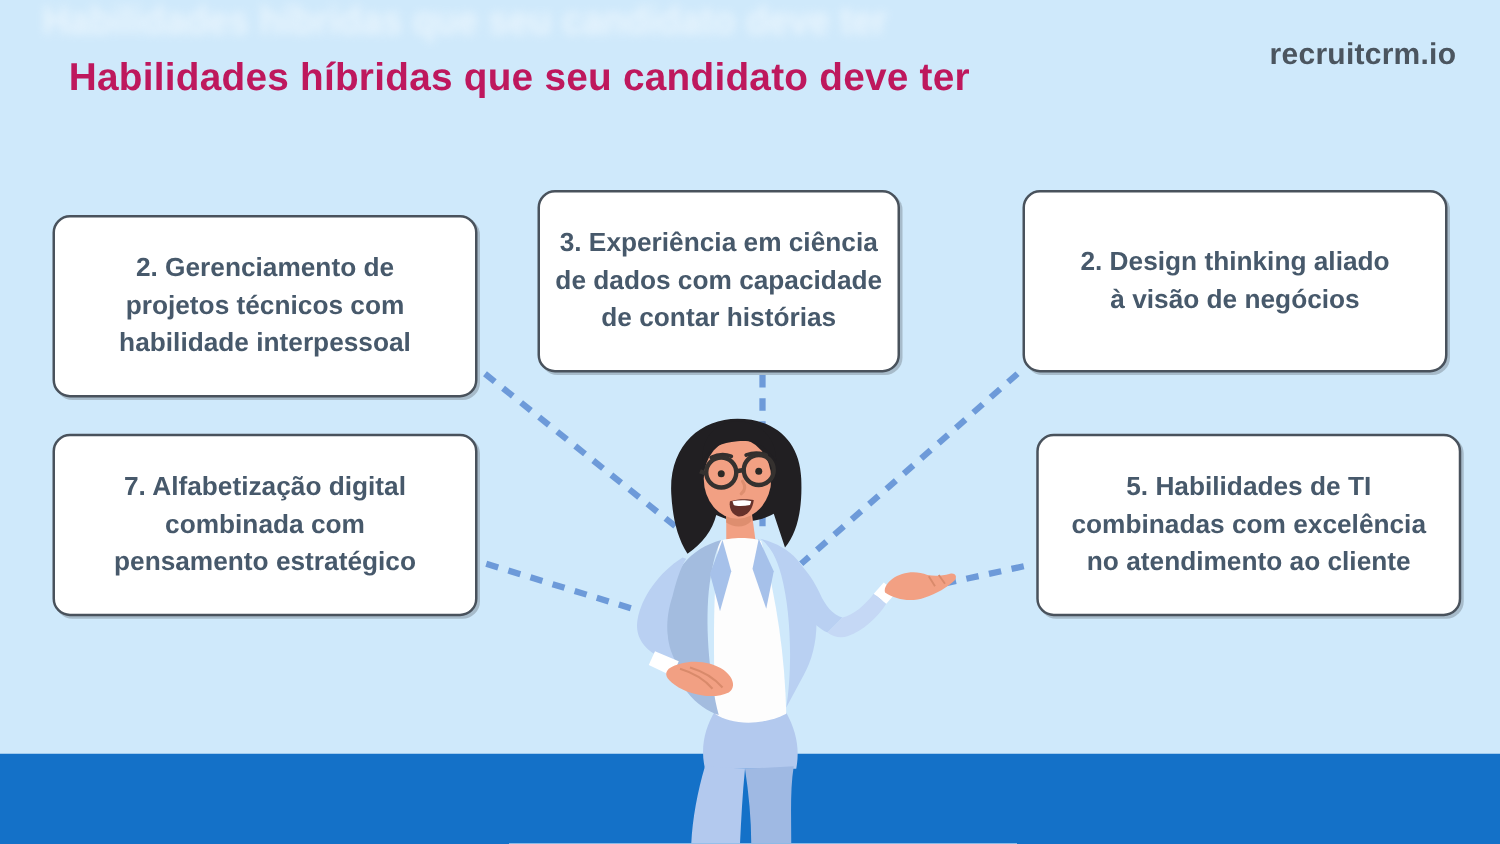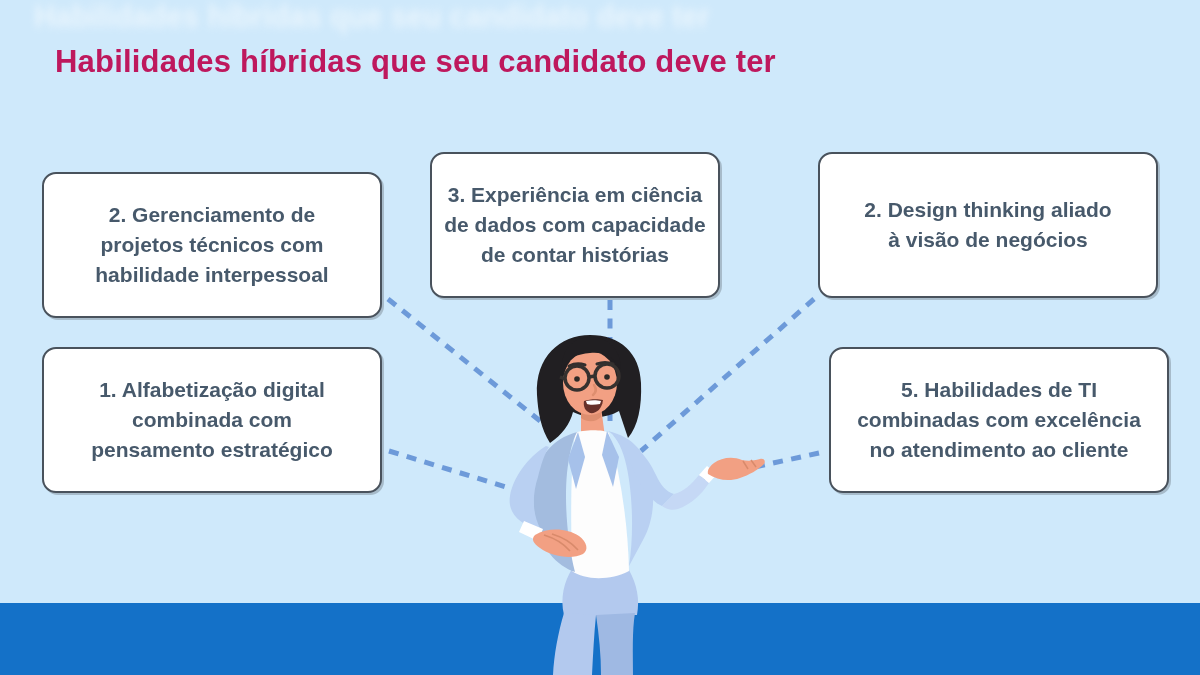--- a/index.html
+++ b/index.html
@@ -89,20 +89,21 @@
     top: 325px;
   }
 </style>
 </head>
 <body>
 
 <div class="stage">
 
   <div class="title-ghost">Habilidades híbridas que seu candidato deve ter</div>
   <h1 class="page-title">Habilidades híbridas que seu candidato deve ter</h1>
+  <div class="brand">recruitcrm.io</div>
 
   <div class="footer-band"></div>
 
   <svg class="connectors" width="1200" height="675" viewBox="0 0 1200 675">
     <g stroke="#6d9ad9" stroke-width="5" stroke-dasharray="10 8.5" fill="none">
       <line x1="388" y1="299" x2="549" y2="428"></line>
       <line x1="610" y1="300" x2="610" y2="422"></line>
       <line x1="814" y1="299" x2="641" y2="451"></line>
       <line x1="389" y1="451" x2="558" y2="503"></line>
       <line x1="819" y1="453" x2="700" y2="479"></line>
@@ -117,21 +118,21 @@
   <div class="card card-tc">
     <span class="card-text">3. Experiência em ciência
 de dados com capacidade
 de contar histórias</span>
   </div>
   <div class="card card-tr">
     <span class="card-text">2. Design thinking aliado
 à visão de negócios</span>
   </div>
   <div class="card card-ml">
-    <span class="card-text">1. Alfabetização digital
+    <span class="card-text">7. Alfabetização digital
 combinada com
 pensamento estratégico</span>
   </div>
   <div class="card card-mr">
     <span class="card-text">5. Habilidades de TI
 combinadas com excelência
 no atendimento ao cliente</span>
   </div>
 
   <svg class="woman" width="300" height="350" viewBox="0 0 300 350">

